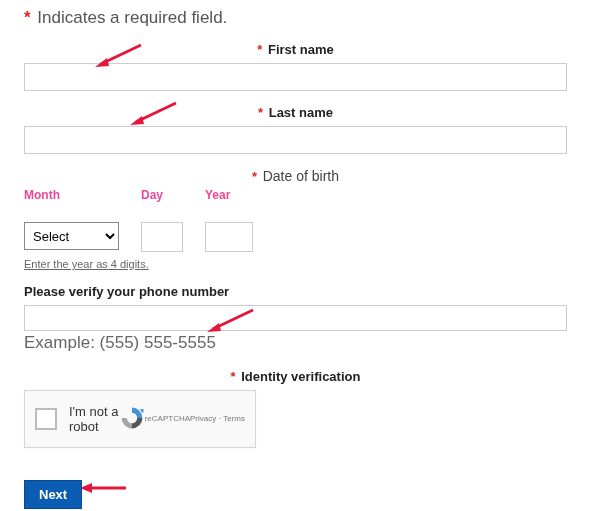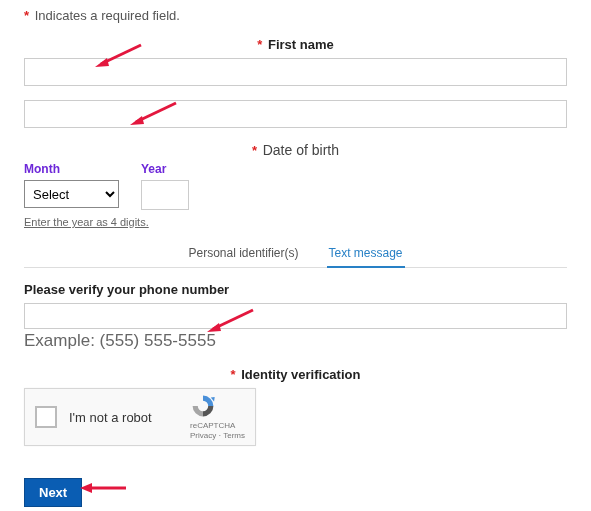--- a/index.html
+++ b/index.html
@@ -5,36 +5,36 @@
   * { box-sizing: border-box; }
   body {
     font-family: Arial, Helvetica, sans-serif;
     font-size: 13px;
     color: #333;
     margin: 0;
     padding: 8px 24px 24px 24px;
     width: 591px;
     position: relative;
   }
-  .req-note { font-size: 13px; color: #555; margin-bottom: 14px; }
+  .req-note { font-size: 17px; color: #555; margin-bottom: 14px; }
   .req-star { color: #d22; font-weight: bold; margin-right: 2px; }
   .field { margin-bottom: 14px; }
   .field-label { font-size: 13px; font-weight: bold; color: #222; margin-bottom: 6px; text-align: center; }
   .field-label .req-star { font-weight: bold; }
   .plain-label { font-weight: normal; color: #444; font-size: 14px; }
   .text-input {
     width: 100%;
     height: 28px;
     border: 1px solid #ccc;
     padding: 4px 6px;
     font-size: 13px;
   }
   .dob-row { display: flex; gap: 22px; margin-top:2px;}
   .dob-col { display: flex; flex-direction: column; }
-  .dob-col .col-label { font-size: 12px; font-weight: bold; margin-bottom: 4px; color:#6d28d9;}
+  .dob-col .col-label { font-size: 12px; font-weight: bold; margin-bottom: 20px; color:#ec4899;}
   select.month-select {
     height: 28px; width: 95px; border: 1px solid #888; font-size:13px; padding: 2px 4px;
     background:#fff;
   }
   .small-input { width: 42px; height: 30px; border: 1px solid #ccc; text-align:center; font-size:13px;}
   .year-input { width: 48px; height: 30px; border: 1px solid #ccc; text-align:center; font-size:13px;}
   .hint { font-size: 11px; color: #666; margin-top: 6px; text-decoration: underline; }
   .tabs-row {
     display: flex; justify-content: center; gap: 26px;
     border-bottom: 1px solid #ddd; padding-bottom: 3px; margin-top: 6px; margin-bottom: 14px;
@@ -46,21 +46,21 @@
     width: 100%; height: 26px; border: 1px solid #ccc; font-size:13px; padding:3px 6px;
   }
   .example { font-size: 17px; color: #666; margin-top: 2px; }
   .recaptcha {
     width: 232px; height: 58px; border: 1px solid #d6d6d6; background:#f9f9f9;
     display:flex; align-items:center; padding: 0 10px 0 10px; margin-top: 0;
     box-shadow: 0 0 2px rgba(0,0,0,0.05);
   }
   .rc-check { width: 22px; height: 22px; border: 2px solid #bbb; background:#fff; margin-right: 12px; cursor:pointer;}
   .rc-text { font-size: 13px; color: #333; flex:1;}
-  .rc-right { display:flex; flex-direction:column; font-size:8px; color:#777; line-height:1.2;}
+  .rc-right { display:flex; flex-direction:row; align-items:center; font-size:8px; color:#777; line-height:1.2;}
   .rc-logo { width:26px; height:26px; position:relative; margin-bottom:2px;}
   .next-btn {
     background: #0a5db3; color:#fff; border:1px solid #084a8f;
     padding: 6px 14px; font-size: 13px; font-weight: bold; cursor:pointer;
     margin-top: 18px;
   }
   .arrow { position:absolute; pointer-events:none; }
 </style>
 </head>
 <body>
@@ -74,48 +74,52 @@
 
 <div class="field">
   <div class="field-label">
     <span class="req-star">*</span>
     <span>First name</span>
   </div>
   <input type="text" class="text-input" value="" style="">
 </div>
 
 <div class="field">
+  <div class="field-label">
+    <span class="req-star">*</span>
+    <span>Last name</span>
+  </div>
   <input type="text" class="text-input" value="" style="">
 </div>
 
 <div class="field">
   <div class="field-label" style="margin-bottom:4px;">
     <span class="req-star">*</span>
     <span class="plain-label">Date of birth</span>
   </div>
   <div class="dob-row">
     <div class="dob-col">
       <span class="col-label">Month</span>
       <select class="month-select">
         <option>Select</option>
       </select>
     </div>
     <div class="dob-col">
+      <span class="col-label">Day</span>
+      <input type="text" class="small-input" style="">
+    </div>
+    <div class="dob-col">
       <span class="col-label">Year</span>
       <input type="text" class="year-input" style="">
     </div>
   </div>
   <div class="hint">Enter the year as 4 digits.</div>
 </div>
 
 <div class="field">
-  <div class="tabs-row">
-    <div class="tab">Personal identifier(s)</div>
-    <div class="tab active">Text message</div>
-  </div>
 </div>
 
 <div class="field" style="margin-bottom:8px;">
   <div class="phone-label">Please verify your phone number</div>
   <input type="text" class="underline-input" value="" style="">
   <div class="example">Example: (555) 555-5555</div>
 </div>
 
 <div class="field" style="margin-top:16px;">
   <div class="field-label">

